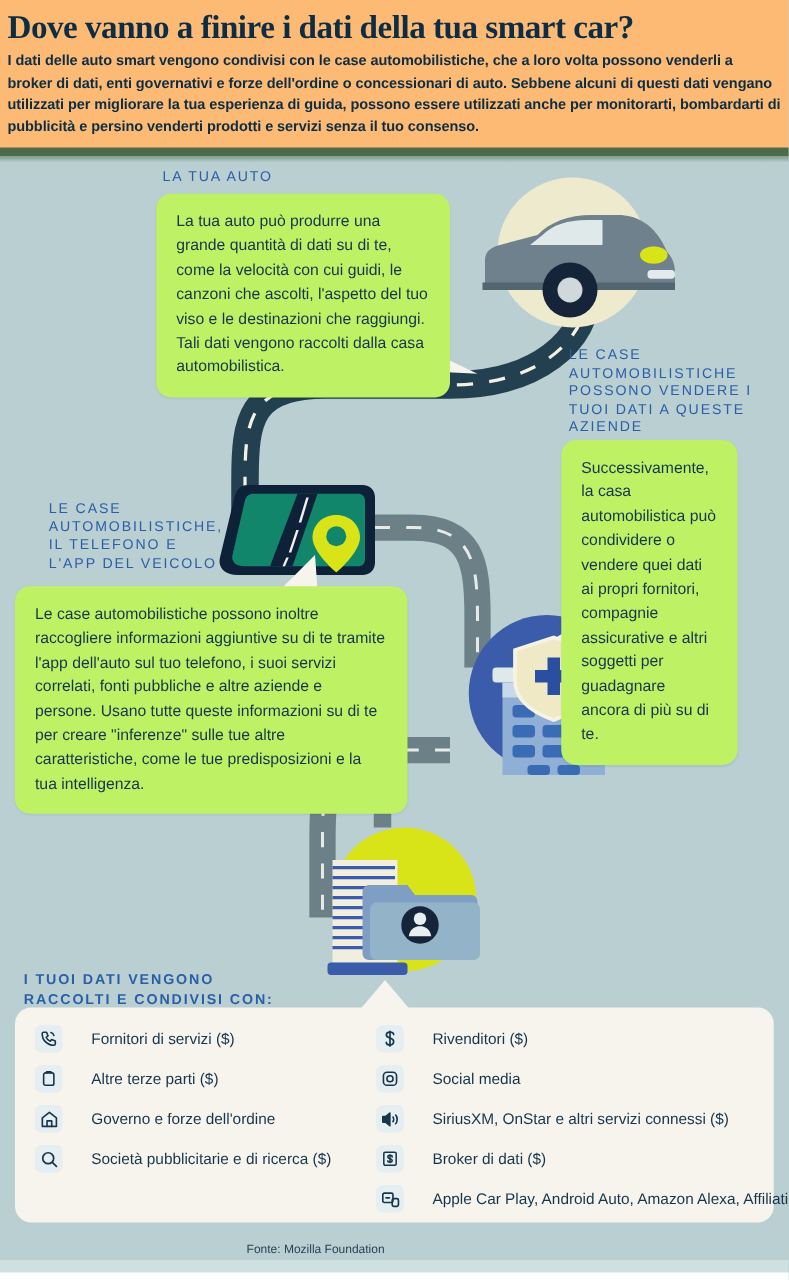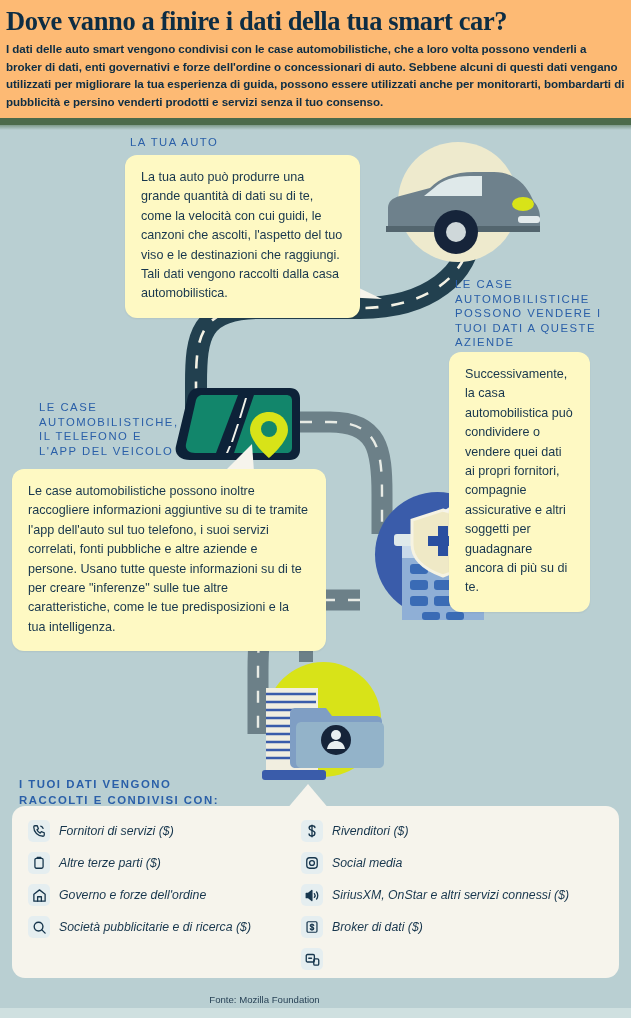--- a/index.html
+++ b/index.html
@@ -65,21 +65,21 @@
     letter-spacing:1.5px;
     line-height:14.6px;
     color:#2a5fa8;
     text-transform:uppercase;
     z-index:20;
   }
 
   
   .bubble{
     position:absolute;
-    background:#fef9c3;
+    background:#bef264;
     border-radius:12px;
     box-sizing:border-box;
     padding:13px 16px 14px 16px;
     font-size:12.6px;
     line-height:19.4px;
     color:#17364d;
     z-index:20;
     box-shadow:0 1px 2px rgba(0,0,0,0.06);
   }
   .bubble p{margin:0;}
@@ -97,32 +97,32 @@
   .list-grid{
     position:absolute;left:12px;top:806px;width:607px;height:172px;
     z-index:22;
     display:grid;
     grid-template-columns:273px 334px;
     grid-auto-rows:32px;
     align-content:center;
     padding:6px 0 0 16px;
     box-sizing:border-box;
   }
-  .litem{display:flex;align-items:center;gap:9px;font-style:italic;}
+  .litem{display:flex;align-items:center;gap:23px;}
   .ibox{
     width:22px;height:22px;flex:none;
     background:#e5eef0;border-radius:5px;
     display:flex;align-items:center;justify-content:center;
     color:#17364d;
   }
   .ibox svg{display:block;}
   .ltext{font-size:12.3px;line-height:15px;color:#17364d;white-space:nowrap;}
 
   .source{
-    position:absolute;left:12px;top:994px;width:505px;text-align:center;
+    position:absolute;left:0;top:994px;width:505px;text-align:center;
     font-size:9.6px;color:#294357;z-index:22;
   }
   .footer-band{
     position:absolute;left:0;top:1008px;width:631px;height:16px;
     background:#cfe0e0;z-index:5;
   }
   .footer-band2{
     position:absolute;left:0;top:1018px;width:631px;height:6px;
     background:#ffffff;z-index:6;
   }
@@ -345,20 +345,21 @@
     </div>
 
     <div class="litem" style="grid-column:2;grid-row:5;">
       <span class="ibox">
         <svg width="15" height="15" viewBox="0 0 24 24" fill="none" stroke="currentColor" stroke-width="2.1" stroke-linejoin="round" stroke-linecap="round">
           <rect x="2" y="4" width="13" height="12" rx="2"></rect>
           <rect x="14" y="11" width="8" height="10" rx="2"></rect>
           <line x1="6" y1="10" x2="10.5" y2="10"></line>
         </svg>
       </span>
+      <span class="ltext">Apple Car Play, Android Auto, Amazon Alexa, Affiliati</span>
     </div>
 
   </div>
 
   <div class="footer-band"></div>
   <div class="source">Fonte: Mozilla Foundation</div>
   <div class="footer-band2"></div>
 
 </div>
 

